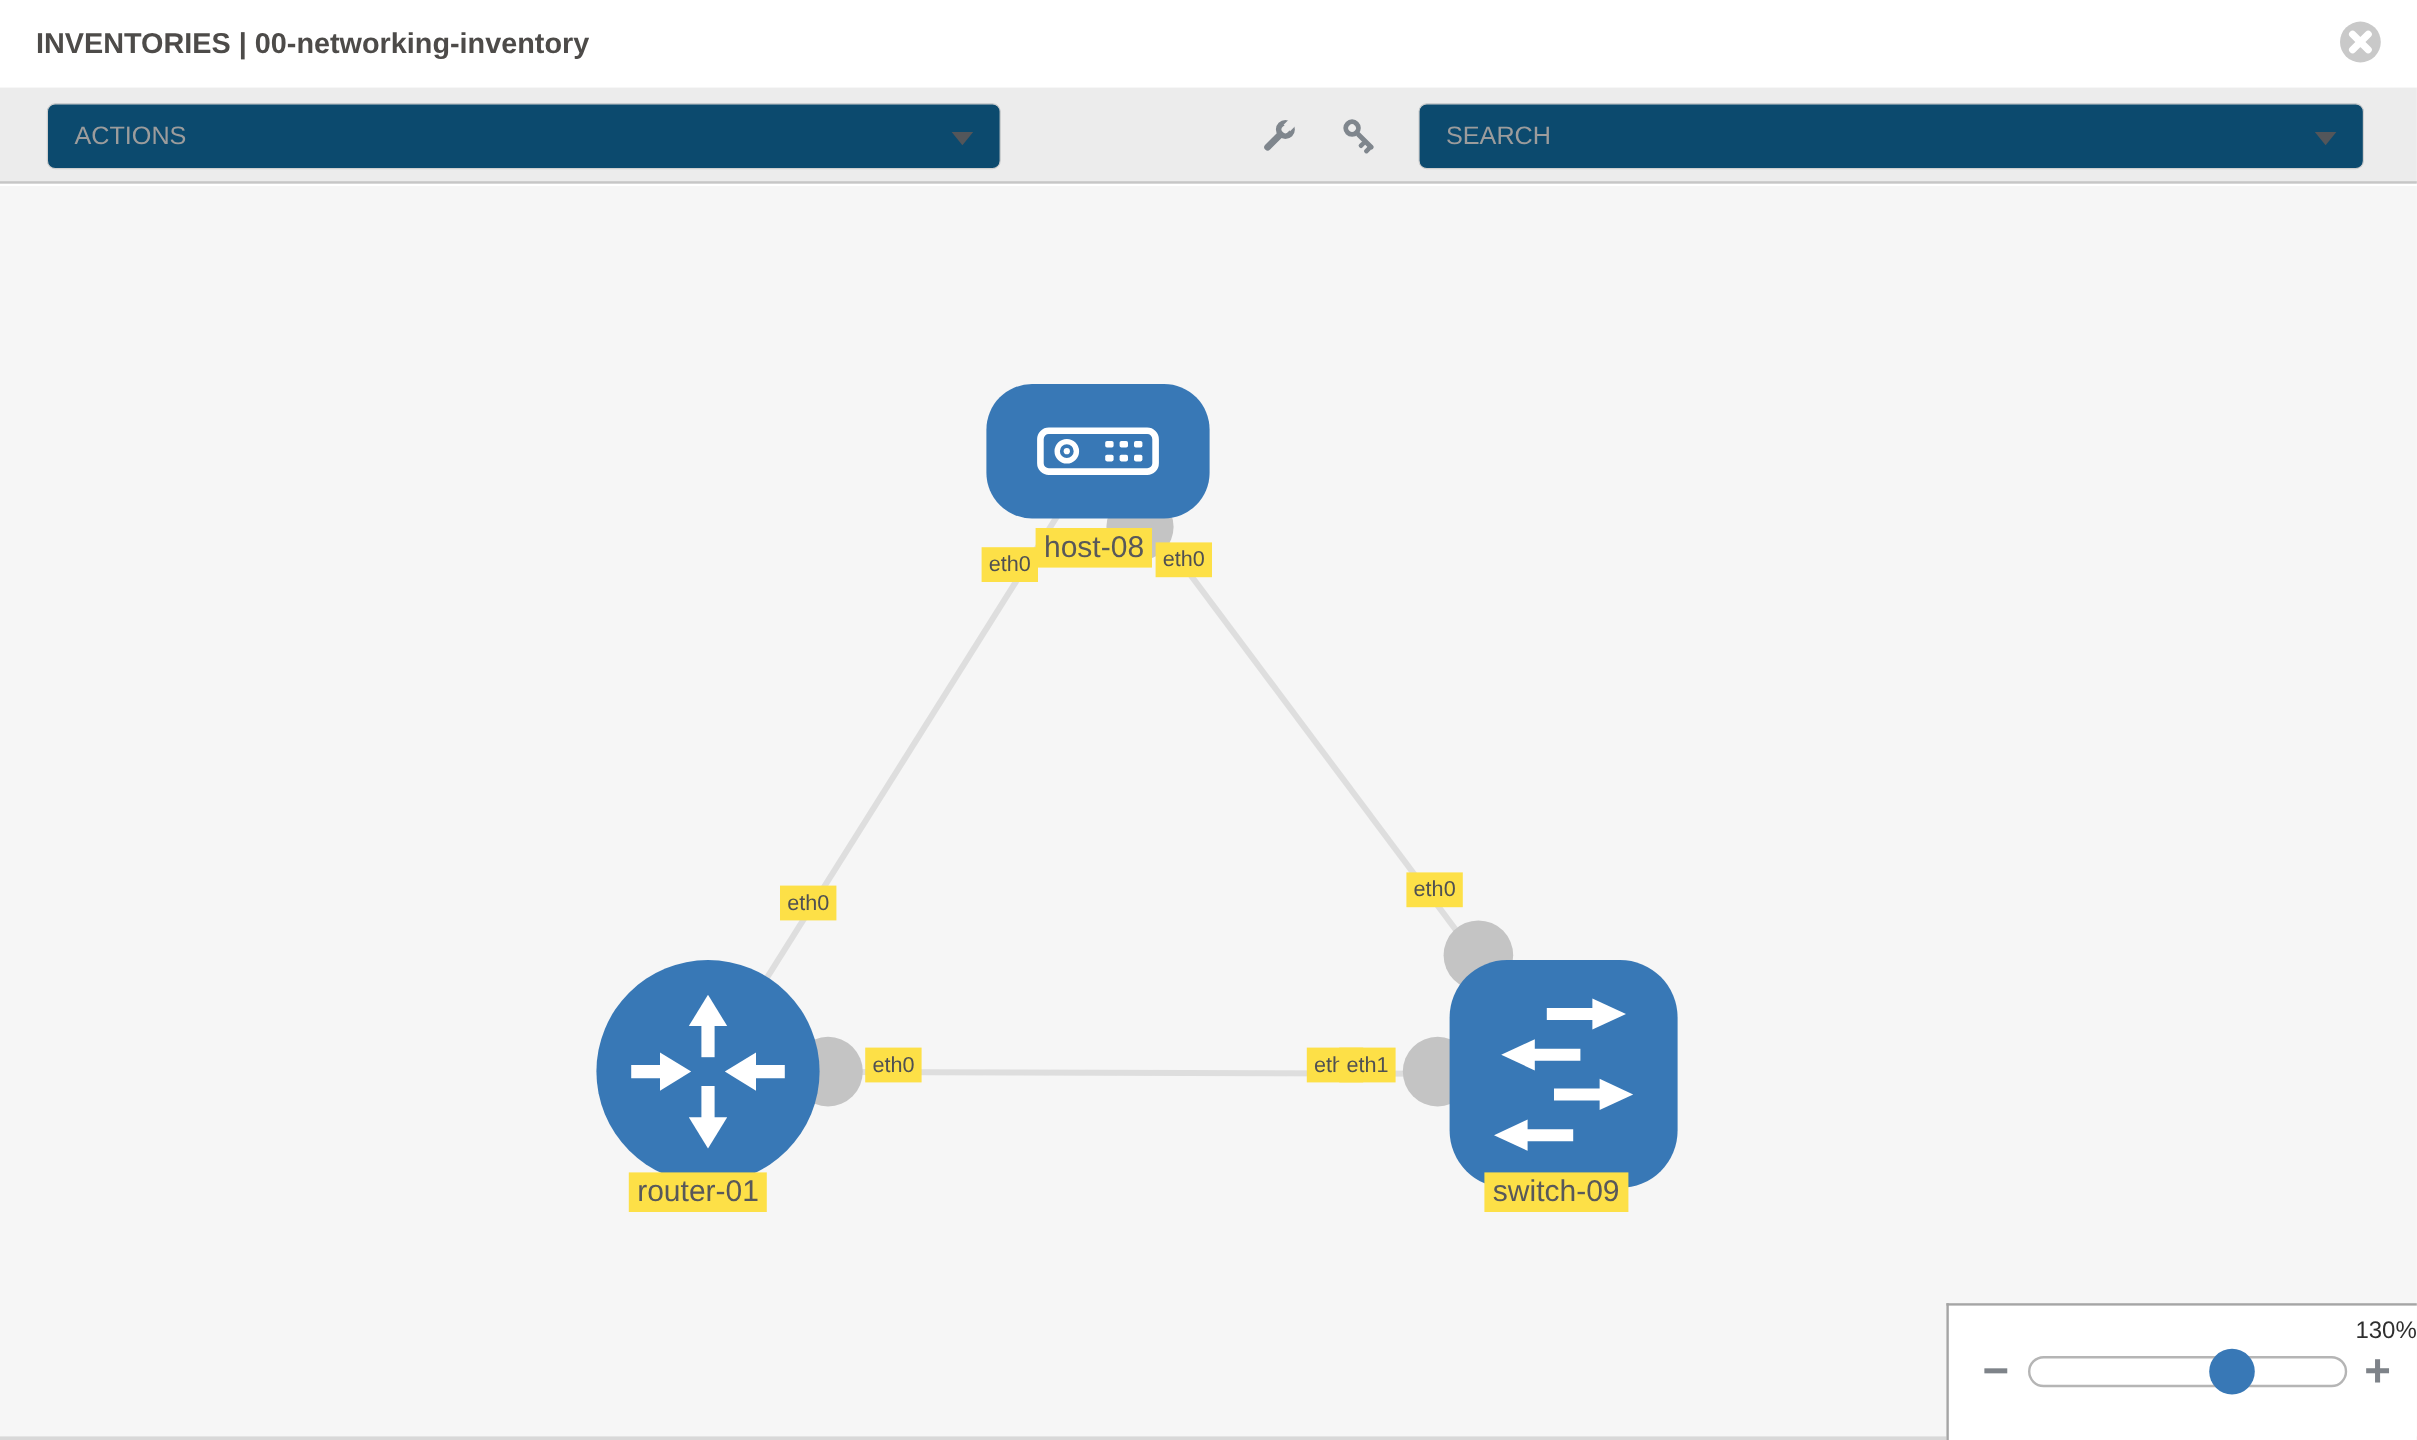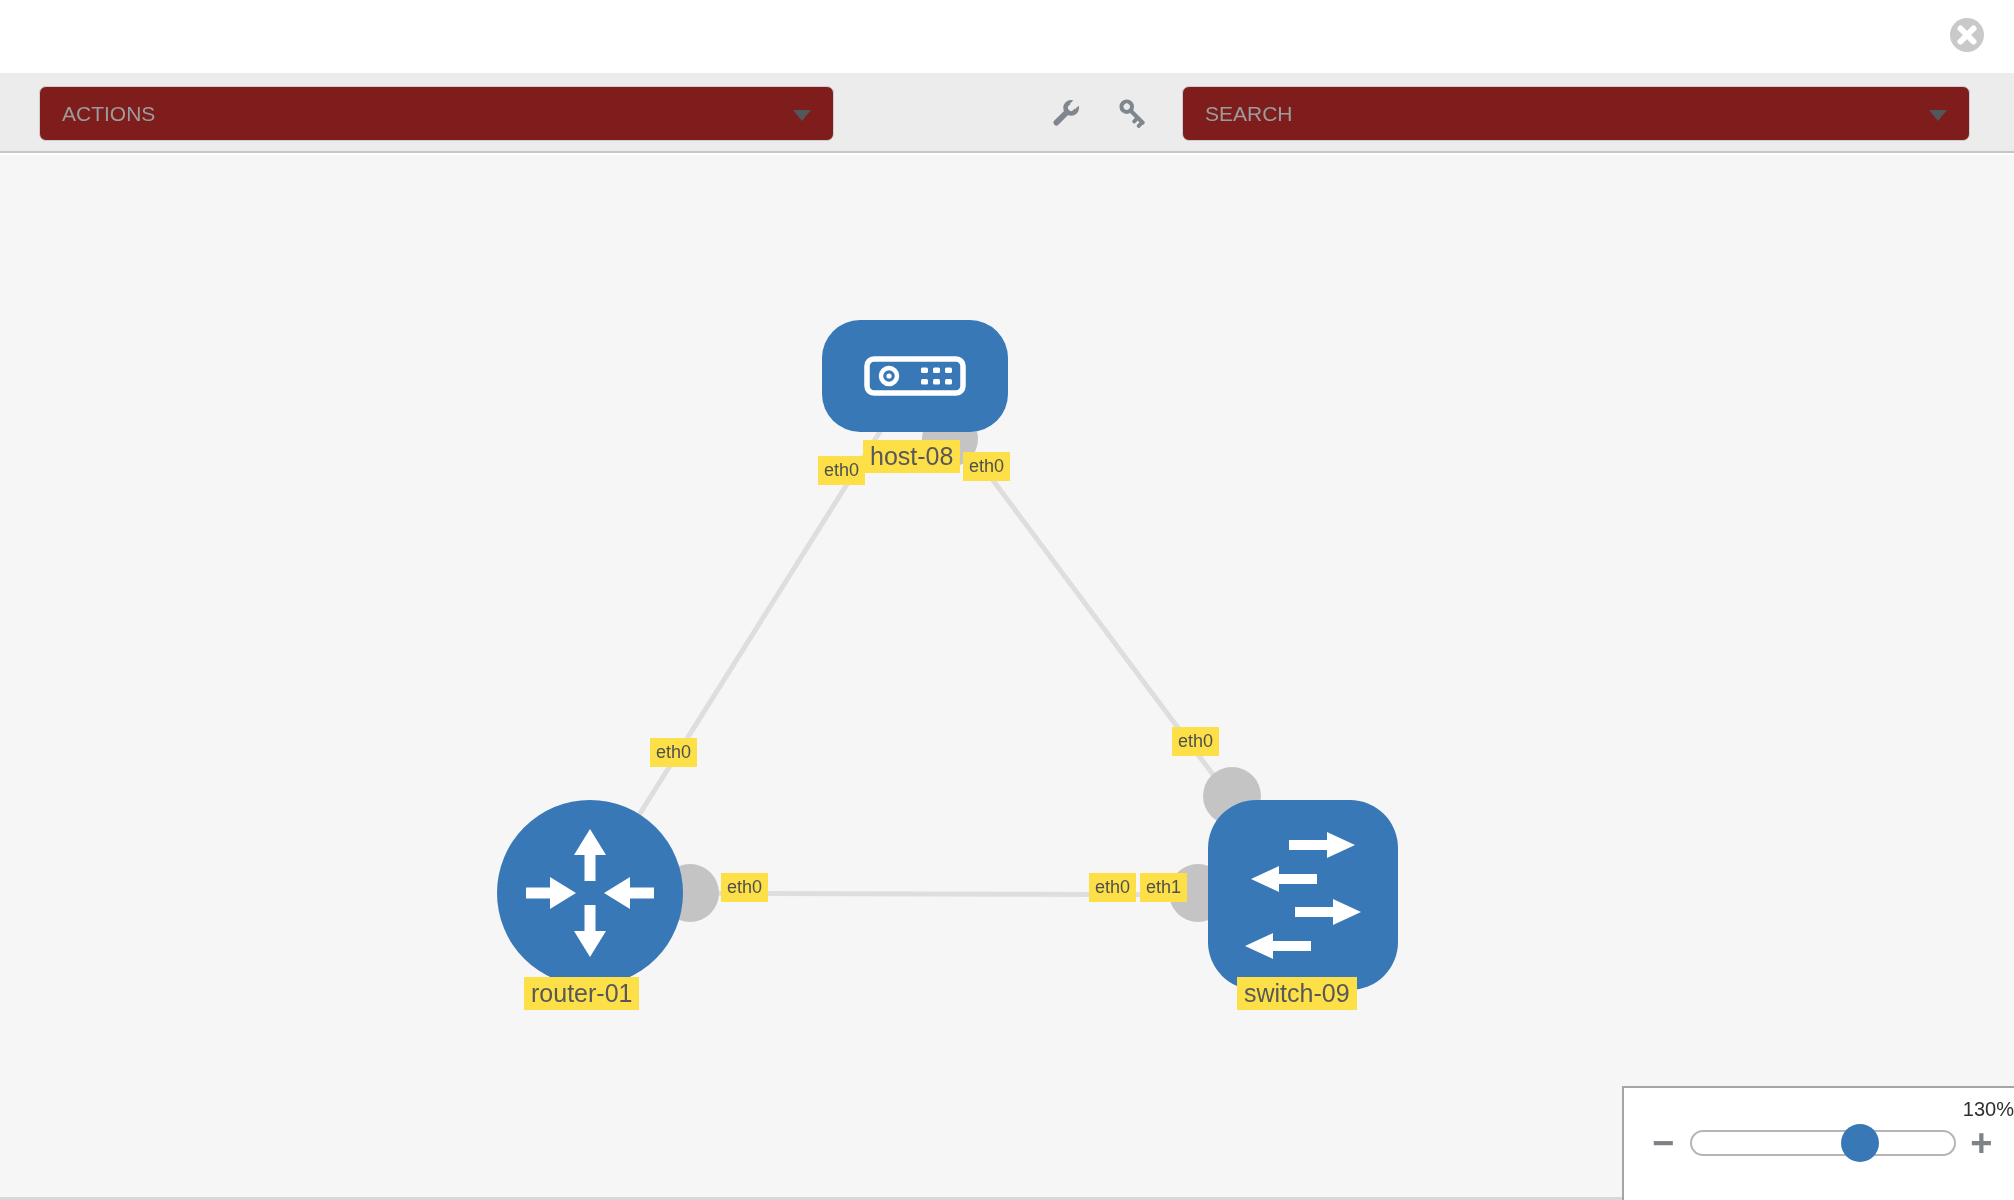--- a/index.html
+++ b/index.html
@@ -25,21 +25,21 @@
     cursor:pointer;
   }
 
   
   .toolbar {
     position:absolute; top:73px; left:0; width:2014px; height:80px;
     background:#ececec; border-bottom:2px solid #c6c6c6;
   }
   .select-box {
     position:absolute; top:13px; height:55px;
-    background:#7f1d1d; border:1px solid #cfcfcf; border-radius:7px;
+    background:#0c4a6e; border:1px solid #cfcfcf; border-radius:7px;
     display:flex; align-items:center;
     font-size:21px; color:#9c9c9c;
     padding:0 22px; cursor:pointer;
   }
   .select-actions { left:39px;  width:795px; }
   .select-search  { left:1182px; width:788px; }
   .caret {
     position:absolute; right:22px; top:50%; margin-top:-4px;
     width:0; height:0;
     border-left:9px solid transparent; border-right:9px solid transparent;
@@ -67,21 +67,21 @@
   
   .lbl-host     { left:863px;  top:285px; }
   .lbl-router   { left:524px;  top:822px; }
   .lbl-switch   { left:1237px; top:822px; }
   .if-host-left   { left:818px;  top:301px; }
   .if-host-right  { left:963px;  top:297px; }
   .if-router-up   { left:650px;  top:583px; }
   .if-switch-up   { left:1172px; top:572px; }
   .if-mid-left    { left:721px;  top:718px; }
   .if-mid-under   { left:1089px; top:718px; z-index:1; }
-  .if-mid-over    { left:1116px; top:718px; z-index:2;margin-left:24px; }
+  .if-mid-over    { left:1116px; top:718px; z-index:2; }
 
   
   .zoom-panel {
     position:absolute; left:1622px; top:1086px; width:392px; height:114px;
     background:#ffffff; border-top:2px solid #a5a5a5; border-left:2px solid #a5a5a5;
   }
   .zoom-level {
     text-align:right; margin-top:10px;
     font-size:20px; color:#2f2f2f;
   }
@@ -103,20 +103,21 @@
     position:absolute; top:50%; left:64%;
     width:38px; height:38px; border-radius:50%;
     background:#3878b6; transform:translate(-50%,-50%);
     cursor:grab;
   }
 </style>
 </head>
 <body>
 
 <div class="header">
+  <div class="header-title">INVENTORIES | 00-networking-inventory</div>
   <div class="close-btn">
     <svg width="36" height="36" viewBox="0 0 36 36">
       <circle cx="18" cy="18" r="17" fill="#c9c9c9"></circle>
       <path d="M11.5 11.5 L24.5 24.5 M24.5 11.5 L11.5 24.5" stroke="#ffffff" stroke-width="6" stroke-linecap="round"></path>
     </svg>
   </div>
 </div>
 
 <div class="toolbar">
 

